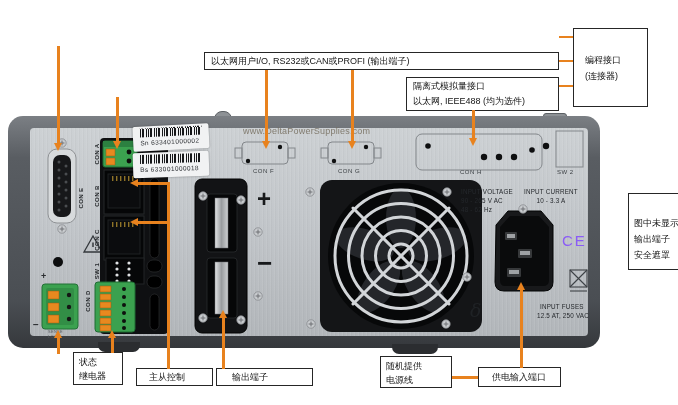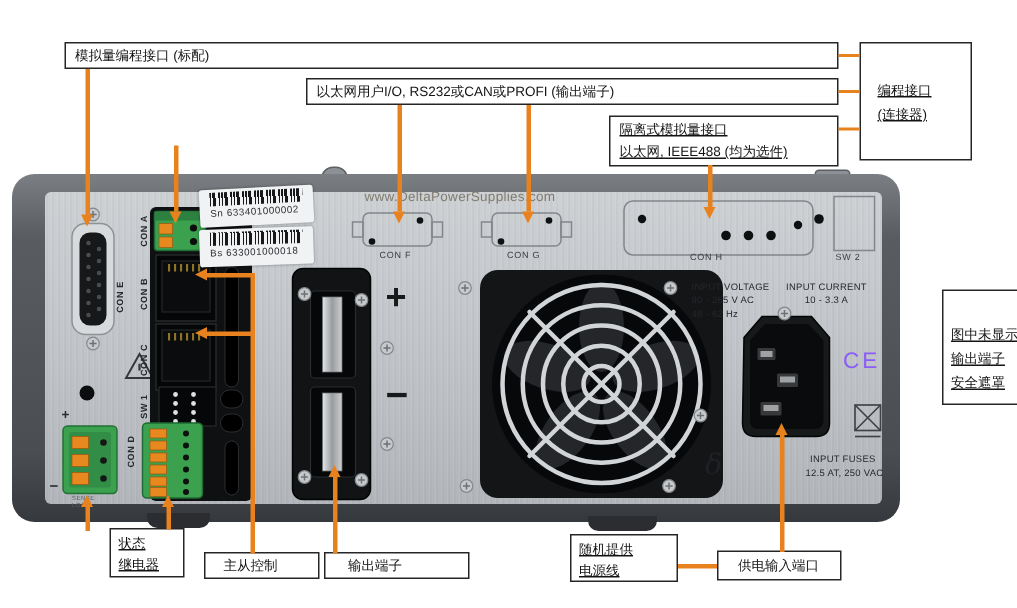--- a/index.html
+++ b/index.html
@@ -3,21 +3,21 @@
 <meta charset="utf-8">
 <style>
   :root { --accent:#E8821E; }
   html,body { margin:0; padding:0; background:#fff; }
   .stage { position:relative; width:678px; height:405px; background:#fff; overflow:hidden;
            font-family:"Liberation Sans", sans-serif; }
 
   
   .box { position:absolute; background:#fff; border:1px solid #262626; box-sizing:border-box;
          font-size:9px; color:#141414; line-height:16px; white-space:nowrap; }
-  .box span { display:block;text-decoration:underline; }
+  .box span { display:block; }
 
   
   .vline,.hline { position:absolute; background:var(--accent); }
   .arr { position:absolute; width:0; height:0; }
   .arr-down { border-left:4.5px solid transparent; border-right:4.5px solid transparent; border-top:8px solid var(--accent); }
   .arr-up   { border-left:4.5px solid transparent; border-right:4.5px solid transparent; border-bottom:8px solid var(--accent); }
   .arr-left { border-top:4.5px solid transparent; border-bottom:4.5px solid transparent; border-right:8px solid var(--accent); }
 
   
   .photo { position:absolute; left:8px; top:116px; width:592px; height:232px; }
@@ -323,21 +323,20 @@
   <div class="sign" style="left:257px; top:250px; font-size:26px;">−</div>
   <div class="sign" style="left:41px; top:272px; font-size:9px; color:#2b2e31;">+</div>
   <div class="sign" style="left:33px; top:320px; font-size:10px; color:#2b2e31;">−</div>
   <div class="tiny" style="left:48px; top:330px;">
     <span style="display:block;">SENSE</span>
     <span style="display:block;">LOCK</span>
   </div>
   <div class="ce">CE</div>
   <div class="delta">δ</div>
 
-  <div class="box" style="left:43px; top:28px; width:516px; height:18px; padding-left:6px;">模拟量编程接口 (标配)</div>
   <div class="box" style="left:204px; top:52px; width:355px; height:18px; padding-left:6px;">以太网用户I/O, RS232或CAN或PROFI (输出端子)</div>
   <div class="box" style="left:406px; top:77px; width:153px; height:34px; padding:1px 0 0 6px; line-height:15px;">
     <span>隔离式模拟量接口</span>
     <span>以太网, IEEE488 (均为选件)</span>
   </div>
   <div class="box" style="left:573px; top:28px; width:75px; height:79px; padding:23px 0 0 11px;">
     <span>编程接口</span>
     <span>(连接器)</span>
   </div>
   <div class="box" style="left:612px; top:193px; width:56px; height:77px; padding:21px 0 0 5px;margin-left:16px;">

